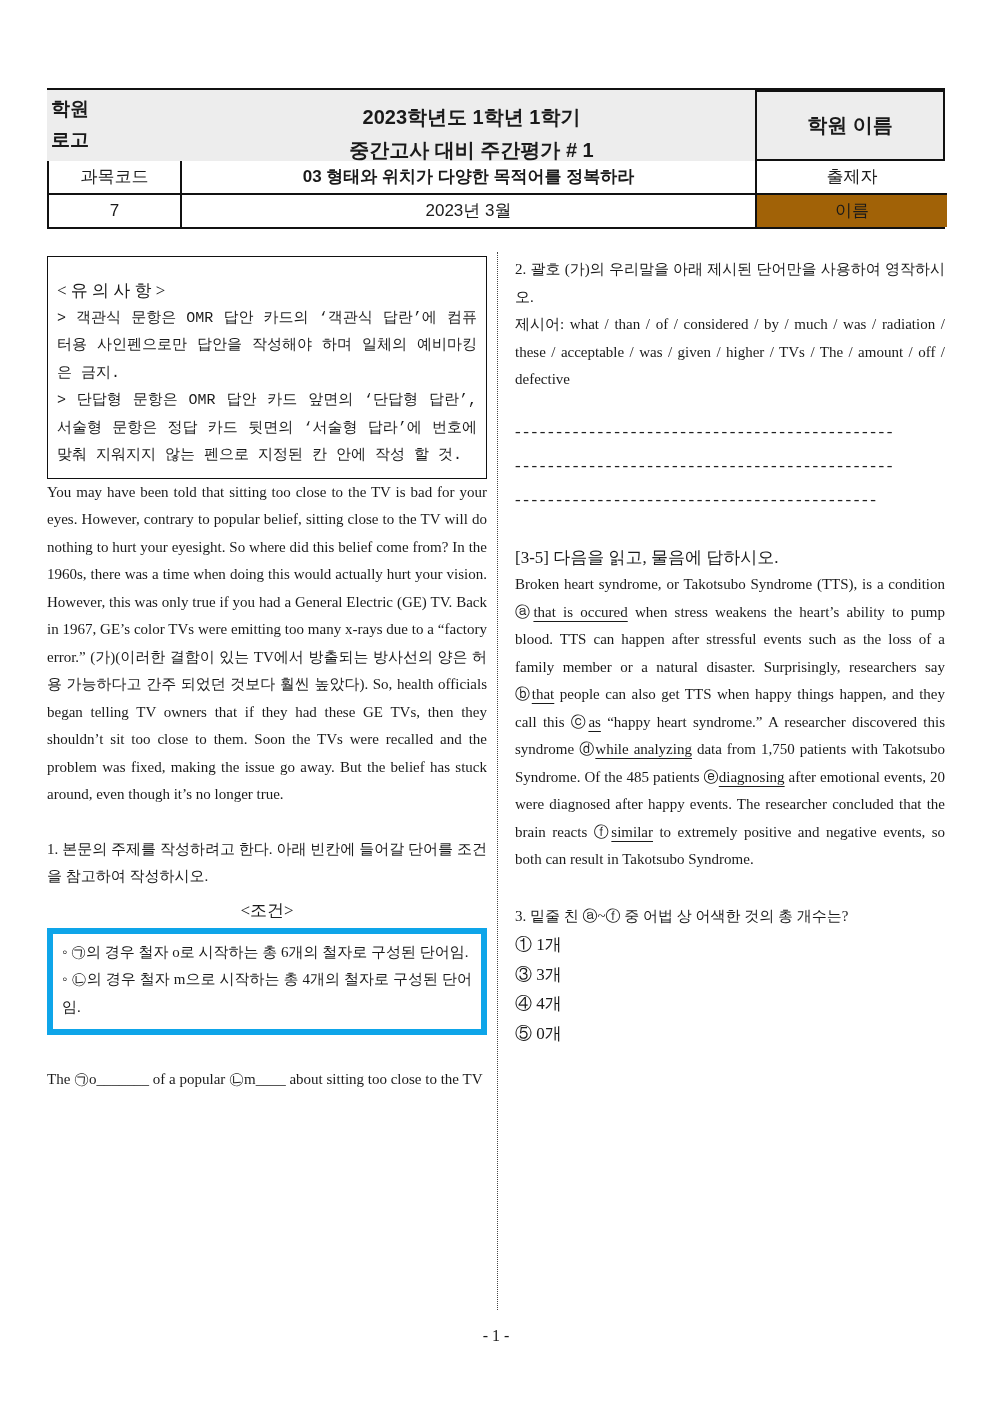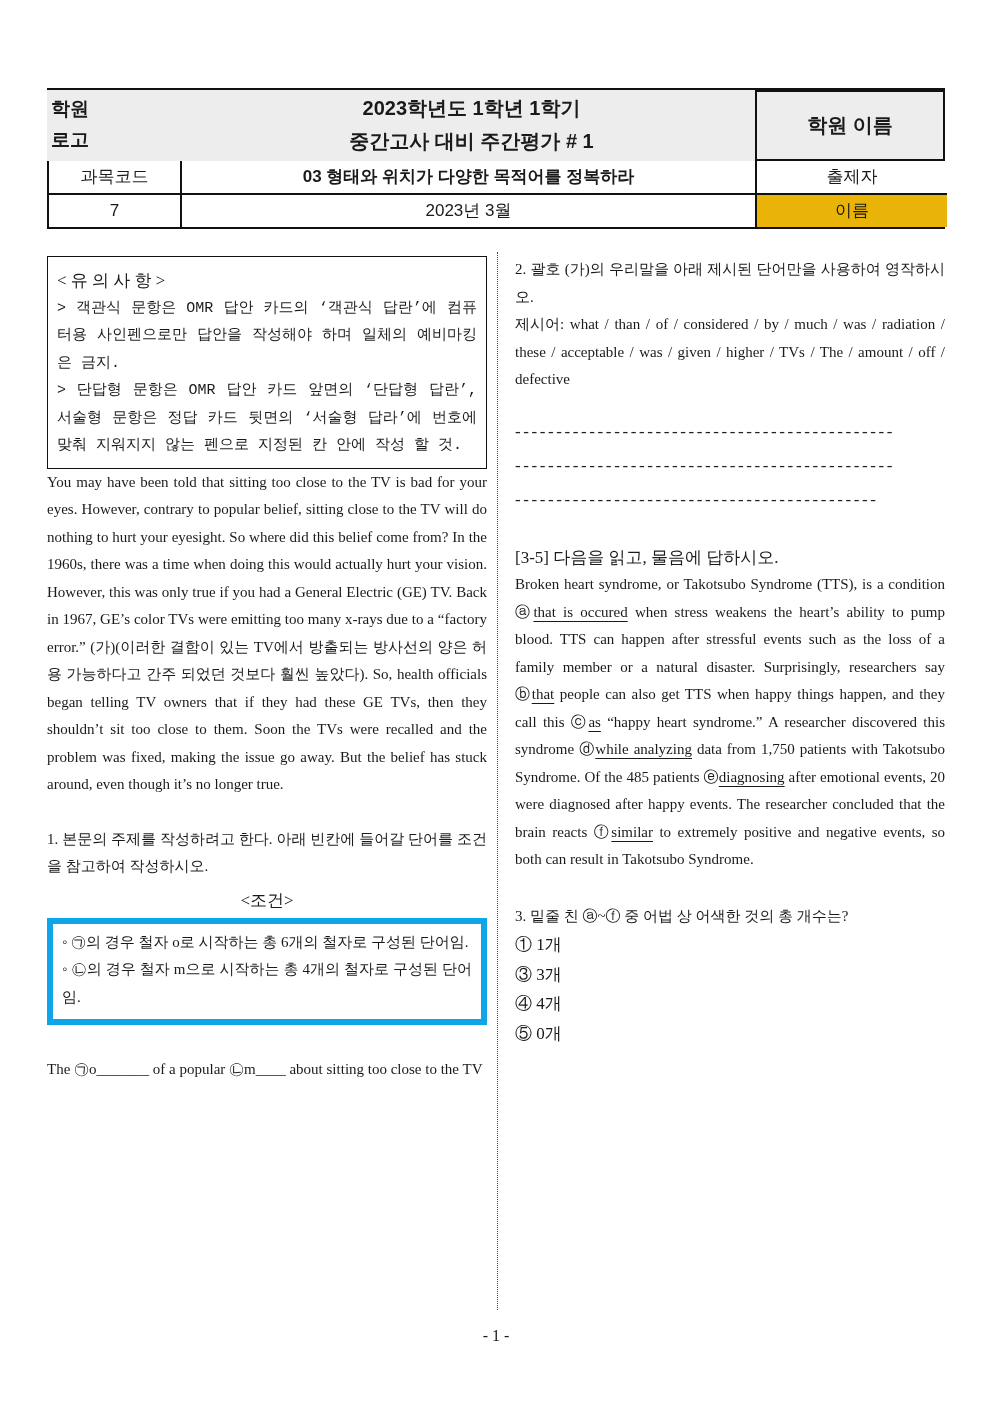--- a/index.html
+++ b/index.html
@@ -10,51 +10,51 @@
   }
 
   
   .hdr { position:absolute; left:47px; top:88px; width:898px; }
   .hdr-row1 {
     display:flex; align-items:stretch; background:#ededed;
     border-top:2px solid #111; height:73px; box-sizing:border-box;
     font-family:"Liberation Sans","DejaVu Sans",sans-serif;
   }
   .logo-cell { width:133px; padding:3px 4px 0 4px; font-weight:bold; font-size:19px; line-height:31px; }
-  .title-cell { flex:1; text-align:center; font-weight:bold; font-size:20px; line-height:33px; padding-top:2px; }
+  .title-cell { flex:1; text-align:center; font-weight:bold; font-size:20px; line-height:33px; padding-top:11px; }
   .name-cell {
     width:190px; box-sizing:border-box; border:2px solid #111; background:#ededed;
     display:flex; align-items:center; justify-content:center;
     font-weight:bold; font-size:20px;
   }
   .hdr-grid {
     display:grid; grid-template-columns:133px 575px 190px;
     border:2px solid #111; border-top-width:0;
     font-family:"Liberation Sans","DejaVu Sans",sans-serif;
   }
   .gcell {
     height:32px; line-height:32px; text-align:center; font-size:17px;
     border-right:2px solid #111; border-bottom:2px solid #111;
     background:#fff; overflow:hidden; white-space:nowrap;
   }
   .gcell.last-col { border-right:none; }
   .gcell.last-row { border-bottom:none; }
   .gcell.lesson { font-weight:bold; }
-  .gcell.gray { background:#eab308; }
+  .gcell.gray { background:#a16207; }
 
   
   .cols { position:absolute; left:47px; top:252px; width:898px; display:flex; }
   .col-l { width:440px; }
   .divider { width:0; border-left:1px dotted #444; margin-left:10px; height:1058px; }
   .col-r { width:430px; padding-left:17px; }
 
   .jtext { font-size:15px; line-height:27.5px; text-align:justify; }
   .line  { font-size:17px; line-height:27.5px; }
 
-  .notice-box { border:1px solid #111; padding:10px 9px 8px 9px; margin-top:4px; }
+  .notice-box { border:1px solid #111; padding:20px 9px 8px 9px; margin-top:4px; }
   .notice-box .jtext { margin:0;font-family:Liberation Mono, monospace; }
 
   .heading12 { margin-top:14px; }
   .q1 { margin-top:27px; }
   .cond-label { text-align:center; font-size:17px; line-height:27px; margin-top:6px; }
   .cond-box { border:6px solid #0ea5e9; padding:5px 9px 8px 9px; margin-top:4px; }
   .answer-line { margin-top:31px; }
 
   .q2 { margin-top:4px; }
   .dash-block { margin-top:21px; }

